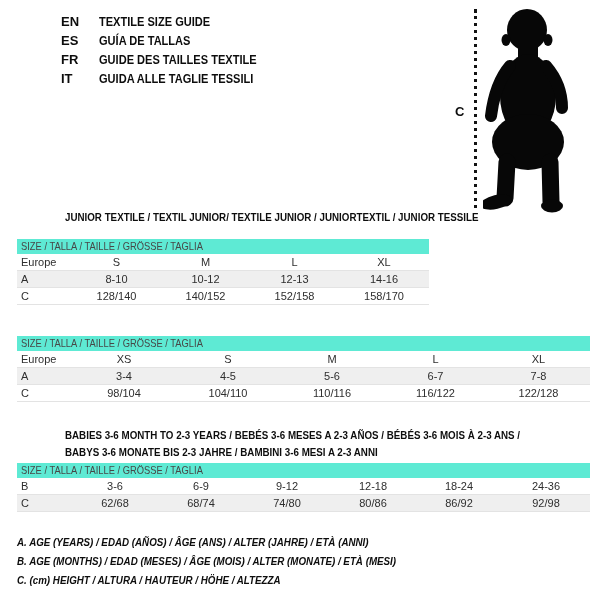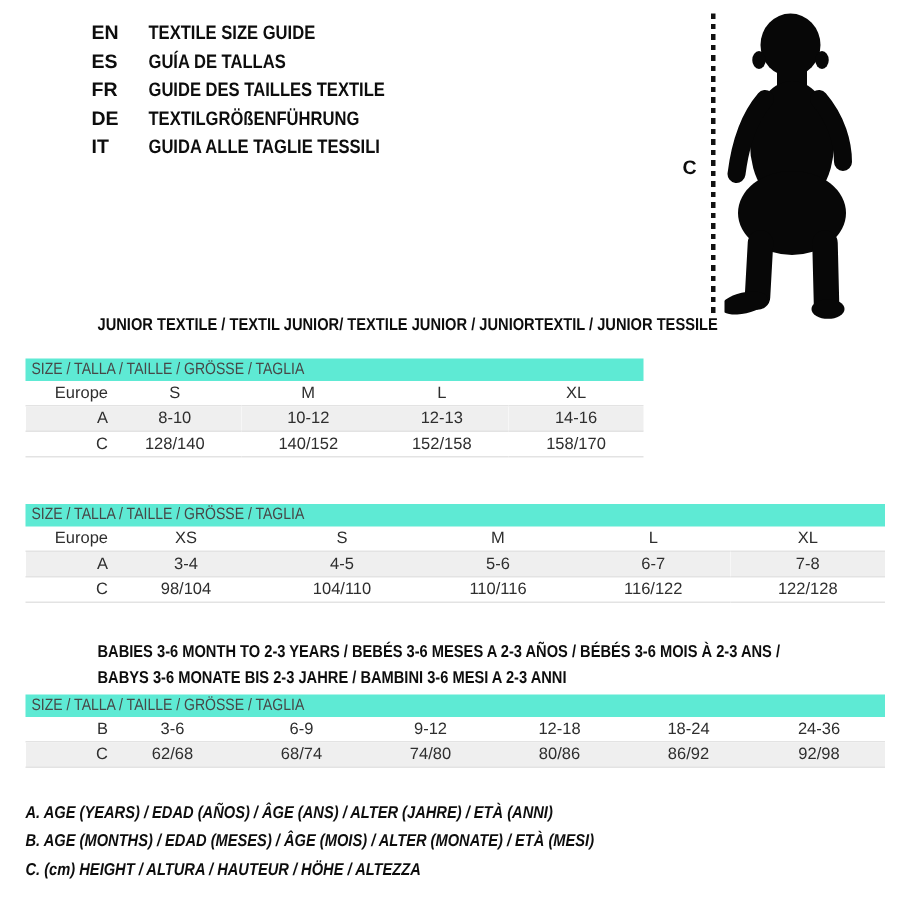--- a/index.html
+++ b/index.html
@@ -40,42 +40,39 @@
   }
   .s1 .size-bar { margin-top:15px; }
   .s2 .size-bar { margin-top:12px; }
   .s3 .size-bar { margin-top:2px; }
 
   table { border-collapse:collapse; table-layout:fixed; width:100%; }
   td {
     height:16px; font-size:11px; padding:0; text-align:center;
     border-bottom:1px solid #e3e3e3; color:#2e2e2e; white-space:nowrap; overflow:hidden;
   }
-  td.rowlabel { text-align:right; padding-left:4px;margin-top:48px; }
+  td.rowlabel { text-align:left; padding-left:4px;margin-top:48px; }
   tr.alt td { background:#efefef; }
 
   
   .footnotes { position:absolute; left:17px; top:533px; }
   .footnote { height:19px; line-height:19px; font-weight:bold; font-size:11.5px; color:#0d0d0d; white-space:nowrap;font-style:italic; }
 </style>
 </head>
 <body>
 
 <div class="lang-block">
   <div class="lang-row">
     <span class="lang-code">EN</span><span class="cond">TEXTILE SIZE GUIDE</span>
   </div>
   <div class="lang-row">
     <span class="lang-code">ES</span><span class="cond">GUÍA DE TALLAS</span>
   </div>
   <div class="lang-row">
     <span class="lang-code">FR</span><span class="cond">GUIDE DES TAILLES TEXTILE</span>
-  </div>
-  <div class="lang-row">
-    <span class="lang-code">DE</span><span class="cond">TEXTILGRÖßENFÜHRUNG</span>
   </div>
   <div class="lang-row">
     <span class="lang-code">IT</span><span class="cond">GUIDA ALLE TAGLIE TESSILI</span>
   </div>
 </div>
 
 <div class="measure-line"></div>
 <div class="fig-label">C</div>
 <svg class="baby" width="100" height="208" viewBox="0 0 100 208" aria-hidden="true">
   <g fill="#070707" stroke="none">

